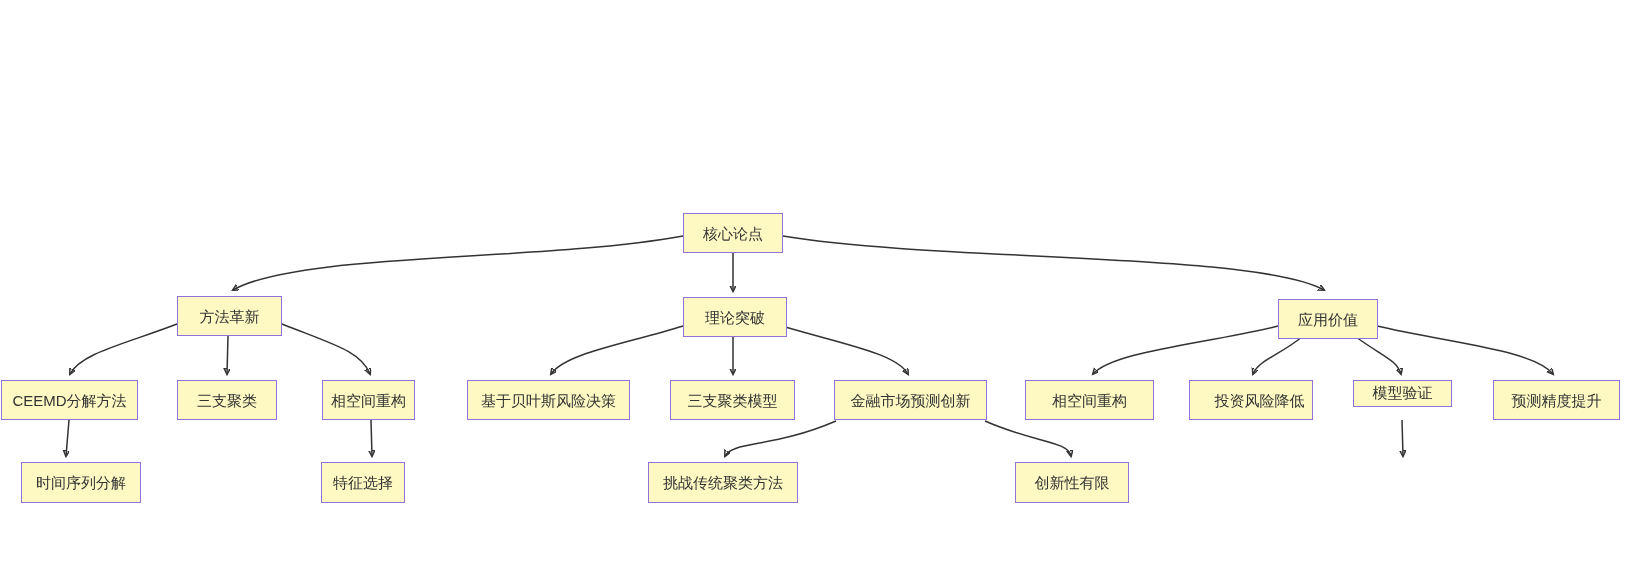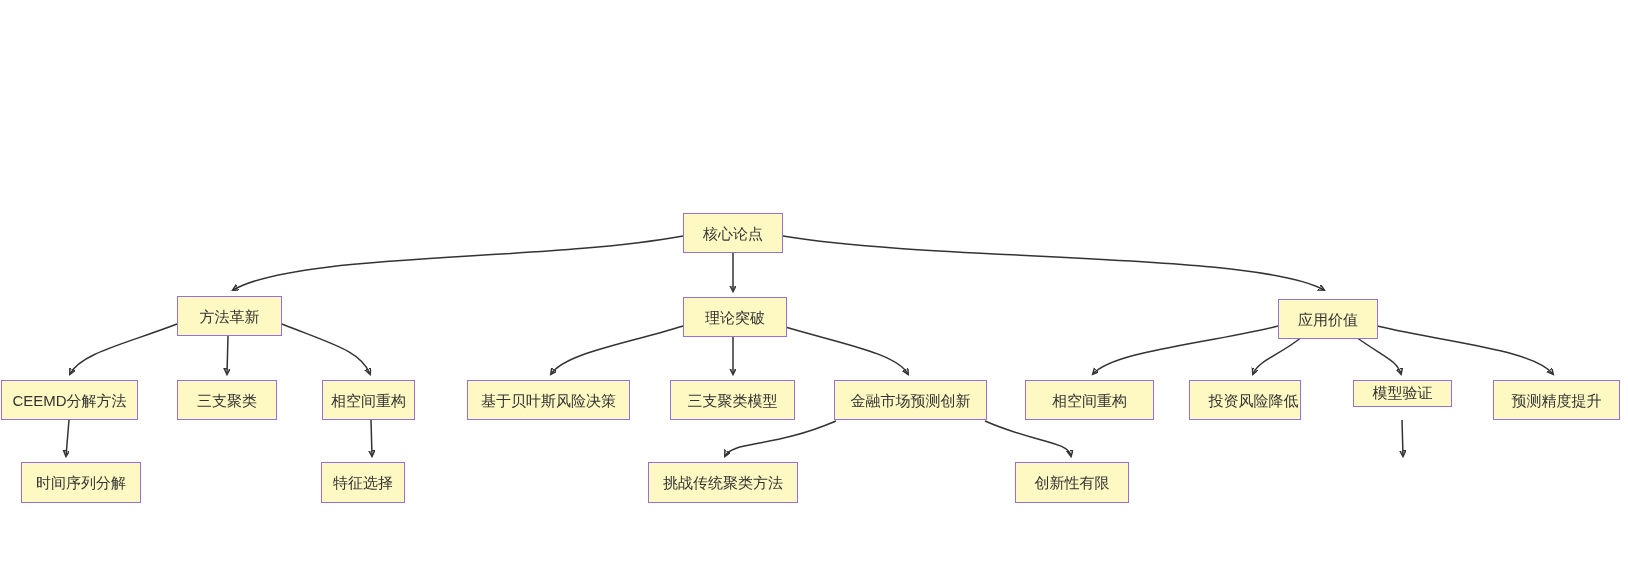--- a/index.html
+++ b/index.html
@@ -78,21 +78,21 @@
   <div class="node" style="left:683px; top:297px; width:104px; height:40px;">理论突破</div>
   <div class="node" style="left:1278px; top:299px; width:100px; height:40px;">应用价值</div>
 
   <div class="node" style="left:1px; top:380px; width:137px; height:40px;">CEEMD分解方法</div>
   <div class="node" style="left:177px; top:380px; width:100px; height:40px;">三支聚类</div>
   <div class="node" style="left:322px; top:380px; width:93px; height:40px;">相空间重构</div>
   <div class="node" style="left:467px; top:380px; width:163px; height:40px;">基于贝叶斯风险决策</div>
   <div class="node" style="left:670px; top:380px; width:125px; height:40px;">三支聚类模型</div>
   <div class="node" style="left:834px; top:380px; width:153px; height:40px;">金融市场预测创新</div>
   <div class="node" style="left:1025px; top:380px; width:129px; height:40px;">相空间重构</div>
-  <div class="node" style="left:1189px; top:380px; width:112px; height:40px;padding-left:17px;">投资风险降低</div>
+  <div class="node" style="left:1189px; top:380px; width:124px; height:40px;padding-left:17px;">投资风险降低</div>
   <div class="node" style="left:1353px; top:380px; width:99px; height:27px;font-family:Liberation Serif, serif;">模型验证</div>
   <div class="node" style="left:1493px; top:380px; width:127px; height:40px;">预测精度提升</div>
 
   <div class="node" style="left:5px; top:462px; width:120px; height:41px;margin-left:16px;">时间序列分解</div>
   <div class="node" style="left:321px; top:462px; width:84px; height:41px;">特征选择</div>
   <div class="node" style="left:648px; top:462px; width:150px; height:41px;">挑战传统聚类方法</div>
   <div class="node" style="left:1015px; top:462px; width:114px; height:41px;">创新性有限</div>
 
 </div>
 

